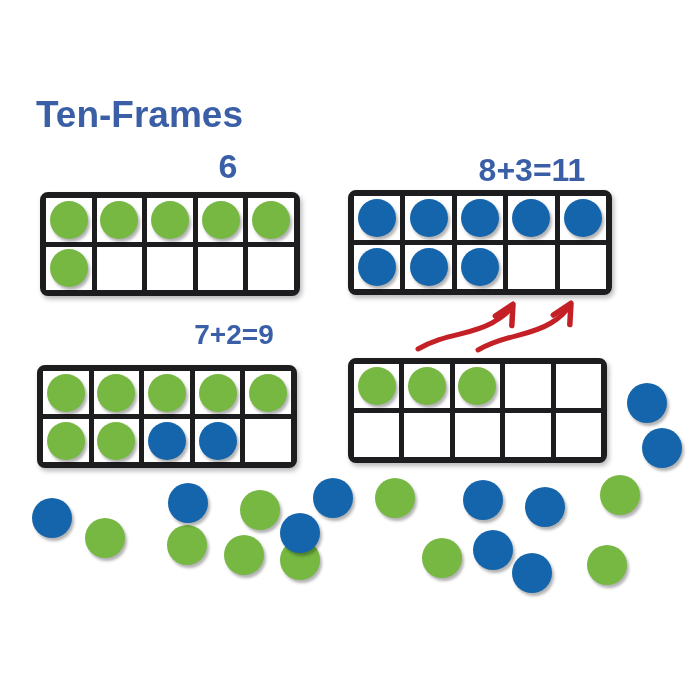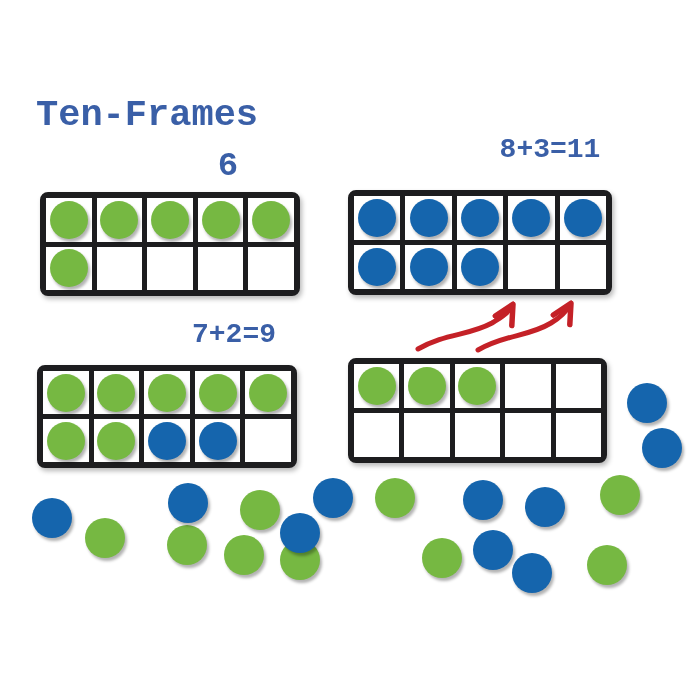--- a/index.html
+++ b/index.html
@@ -2,32 +2,32 @@
 <html style="--green: #76B842; --blue: #1565AD; --label-blue: #3A5FA7; --red: #C42127; --frame-border: #1D1D1F; --bg: #FFFFFF;"><head>
 <meta charset="utf-8">
 <style>
   :root{
     --green:#76B842; --blue:#1565AD; --label-blue:#3A5FA7;
     --red:#C42127; --frame-border:#1D1D1F; --bg:#FFFFFF;
   }
   html,body{margin:0;padding:0;background:#fff;}
   .canvas{
     position:relative; width:700px; height:668px; background:var(--bg);
-    overflow:hidden; font-family:Liberation Mono, monospace;
+    overflow:hidden; font-family:Liberation Sans, sans-serif;
   }
   .title{
     position:absolute; left:36px; top:94px; font-size:37px; font-weight:bold;
     color:var(--label-blue); letter-spacing:0px; white-space:nowrap;
   }
   .frame-label{
     position:absolute; color:var(--label-blue); font-weight:bold;
     text-align:center; white-space:nowrap;
   }
   .lbl0{ left:202px; top:147px; width:52px;  font-size:34px; }
-  .lbl1{ left:468px; top:134px; width:128px; font-size:28px;margin-left:18px; }
+  .lbl1{ left:468px; top:152px; width:128px; font-size:32px; }
   .lbl2{ left:170px; top:319px; width:128px; font-size:28px; }
   .ten-frame{
     position:absolute; box-sizing:border-box;
     border:6px solid var(--frame-border); border-radius:8px;
     background:var(--frame-border);
     display:grid; grid-template-columns:repeat(5,1fr); grid-template-rows:1fr 1fr;
     gap:5px; box-shadow:2px 3px 5px rgba(0,0,0,0.28);
   }
   .cell{ background:#fff; display:flex; align-items:center; justify-content:center; }
   .dot{

